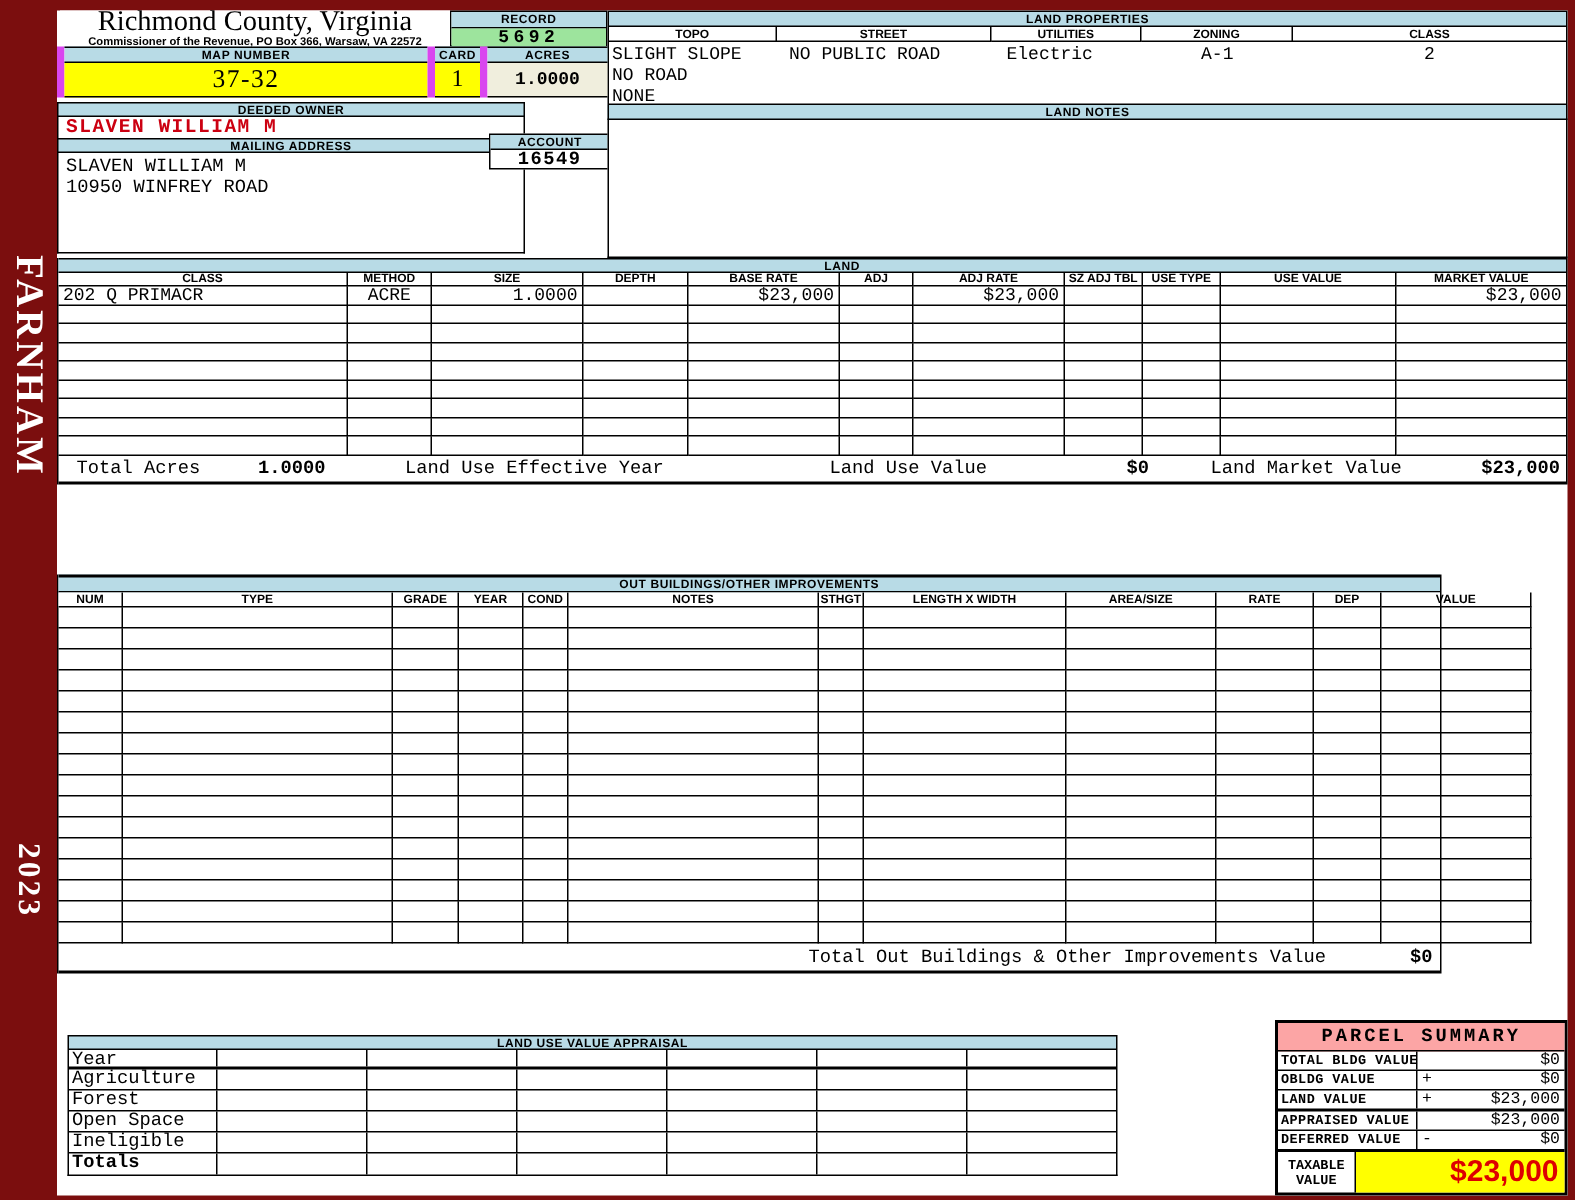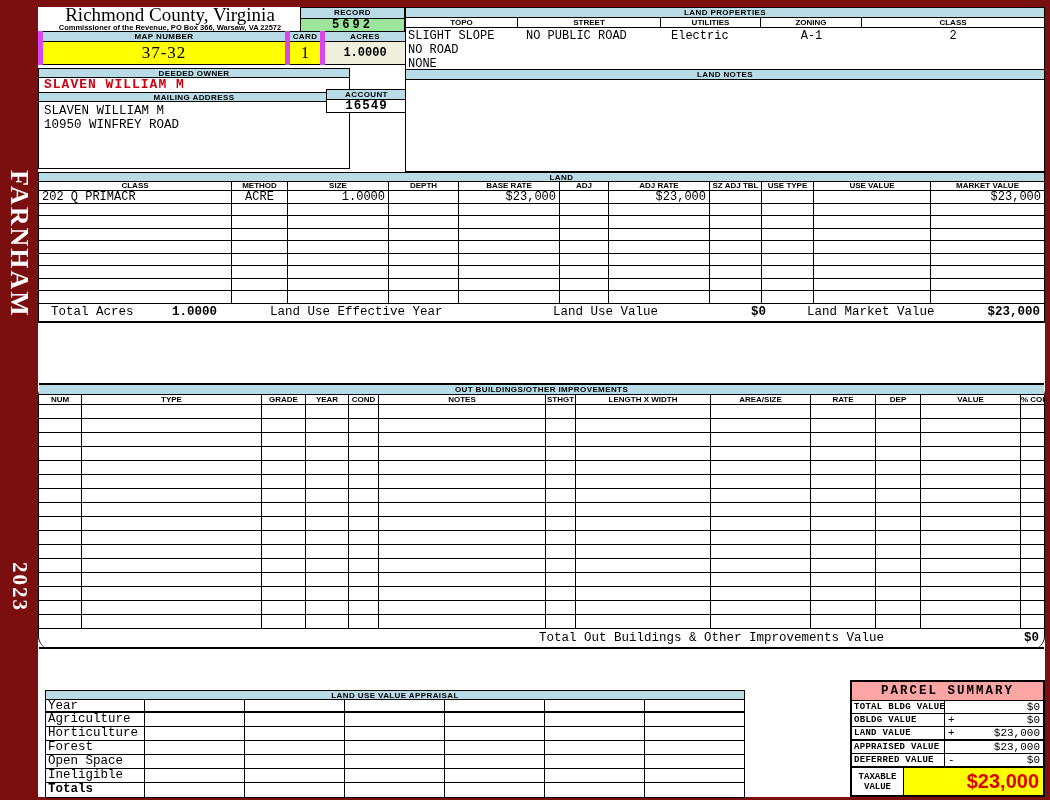--- a/index.html
+++ b/index.html
@@ -85,21 +85,21 @@
   .lt-c0{width:193px;flex:none;} .lt-c1{width:56px;flex:none;} .lt-c2{width:101px;flex:none;}
   .lt-c3{width:70px;flex:none;} .lt-c4{width:101px;flex:none;} .lt-c5{width:49px;flex:none;}
   .lt-c6{width:101px;flex:none;} .lt-c7{width:52px;flex:none;} .lt-c8{width:52px;flex:none;}
   .lt-c9{width:117px;flex:none;} .lt-c10{flex:1;}
   .al{text-align:left;padding-left:3px;} .ac{text-align:center;} .ar{text-align:right;padding-right:3px;}
   .lt-total { position:relative; height:19px; border-bottom:2px solid #000; font-size:12.5px; line-height:17px; white-space:nowrap; }
   .lt-total span { position:absolute; }
   .b { font-weight:bold; }
 
   
-  .outbuildings { position:absolute; left:0; top:376px; width:1007px; border-left:1px solid #000; border-right:1px solid #000;border-radius:13px; }
+  .outbuildings { position:absolute; left:0; top:376px; width:923px; border-left:1px solid #000; border-right:1px solid #000; }
   .obt-title { height:12px; border-top:2px solid #000; border-bottom:1px solid #000; line-height:9px; }
   .obt-headrow { display:flex; height:10px; }
   .obt-headrow > div { border-right:1px solid #000; border-bottom:1px solid #000; line-height:9px; overflow:hidden; white-space:nowrap; }
   .obt-headrow > div:last-child { border-right:none; }
   .obt-row { display:flex; height:14px; }
   .obt-row > div { border-right:1px solid #000; border-bottom:1px solid #000; }
   .obt-row > div:last-child { border-right:none; }
   .obc0{width:43px;flex:none;} .obc1{width:180px;flex:none;} .obc2{width:44px;flex:none;}
   .obc3{width:43px;flex:none;} .obc4{width:30px;flex:none;} .obc5{width:167px;flex:none;}
   .obc6{width:30px;flex:none;} .obc7{width:135px;flex:none;} .obc8{width:100px;flex:none;}
@@ -634,29 +634,20 @@
         <div class="lua-row">
           <div class="lua-label">Agriculture</div>
           <div class="lua-cell"></div>
           <div class="lua-cell"></div>
           <div class="lua-cell"></div>
           <div class="lua-cell"></div>
           <div class="lua-cell"></div>
           <div class="lua-cell"></div>
         </div>
         <div class="lua-row">
-          <div class="lua-label">Horticulture</div>
-          <div class="lua-cell"></div>
-          <div class="lua-cell"></div>
-          <div class="lua-cell"></div>
-          <div class="lua-cell"></div>
-          <div class="lua-cell"></div>
-          <div class="lua-cell"></div>
-        </div>
-        <div class="lua-row">
           <div class="lua-label">Forest</div>
           <div class="lua-cell"></div>
           <div class="lua-cell"></div>
           <div class="lua-cell"></div>
           <div class="lua-cell"></div>
           <div class="lua-cell"></div>
           <div class="lua-cell"></div>
         </div>
         <div class="lua-row">
           <div class="lua-label">Open Space</div>

